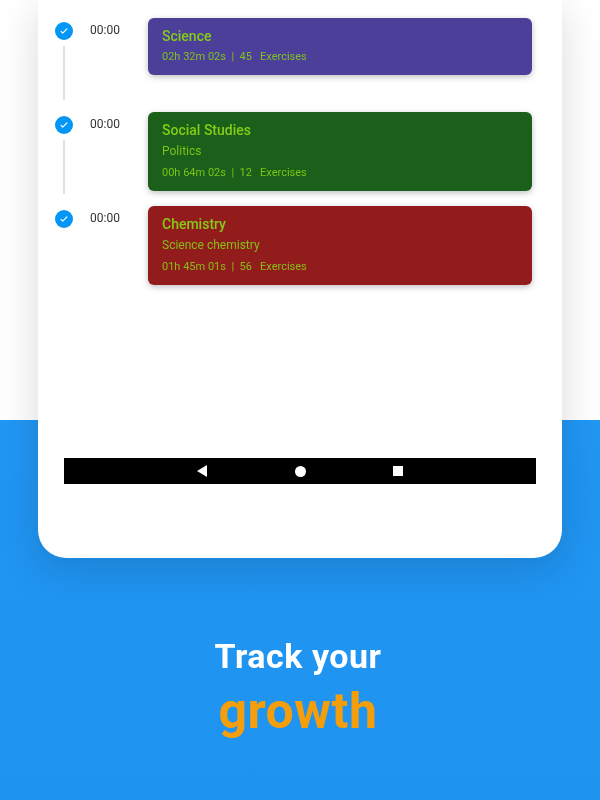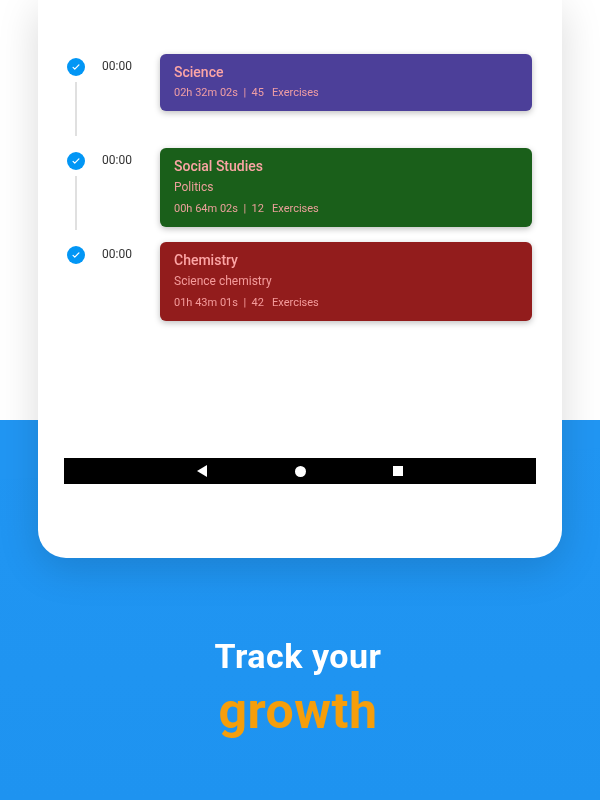--- a/index.html
+++ b/index.html
@@ -38,22 +38,21 @@
       left: 38px;
       width: 524px;
       height: 558px;
       background: #fff;
       border-radius: 0 0 28px 28px;
       box-shadow: 0 10px 40px rgba(0,0,0,0.15);
       overflow: hidden;
       z-index: 5;
     }
     .content {
-      padding: 18px 30px 0 26px;
-      margin-top: 36px;
+      padding: 18px 30px 0 14px;
     }
     .entry {
       display: flex;
       align-items: flex-start;
       margin-bottom: 12px;
     }
     .timeline-col {
       display: flex;
       flex-direction: column;
       align-items: center;
@@ -83,21 +82,21 @@
       margin-left: 14px;
       margin-right: 14px;
       margin-top: 5px;
       width: 38px;
       flex-shrink: 0;
     }
     .card {
       flex: 1;
       border-radius: 6px;
       padding: 10px 14px 12px 14px;
-      color: #fca5a5;
+      color: #84cc16;
       box-shadow: 0 2px 6px rgba(0,0,0,0.25);
       margin-left: 6px;
     }
     .card-title {
       font-size: 14px;
       font-weight: 500;
       margin-bottom: 6px;
     }
     .card-sub {
       font-size: 12px;
@@ -221,22 +220,22 @@
           <svg viewBox="0 0 24 24">
               <path d="M5 13l4 4L19 7" stroke="#fff" stroke-width="3" fill="none" stroke-linecap="round" stroke-linejoin="round"></path>
             </svg>
         </div>
       </div>
       <div class="time">00:00</div>
       <div class="card" style="background:#921c1c">
         <div class="card-title">Chemistry</div>
         <div class="card-sub">Science chemistry</div>
         <div class="card-meta">
-          <span>01h 43m 01s</span> &nbsp;|&nbsp;
-          <span>42</span> &nbsp;
+          <span>01h 45m 01s</span> &nbsp;|&nbsp;
+          <span>56</span> &nbsp;
           <span>Exercises</span>
         </div>
       </div>
     </div>
 
   </div>
 
   <div class="navbar">
     <div class="nav-btn">
         <div class="nav-tri"></div>

